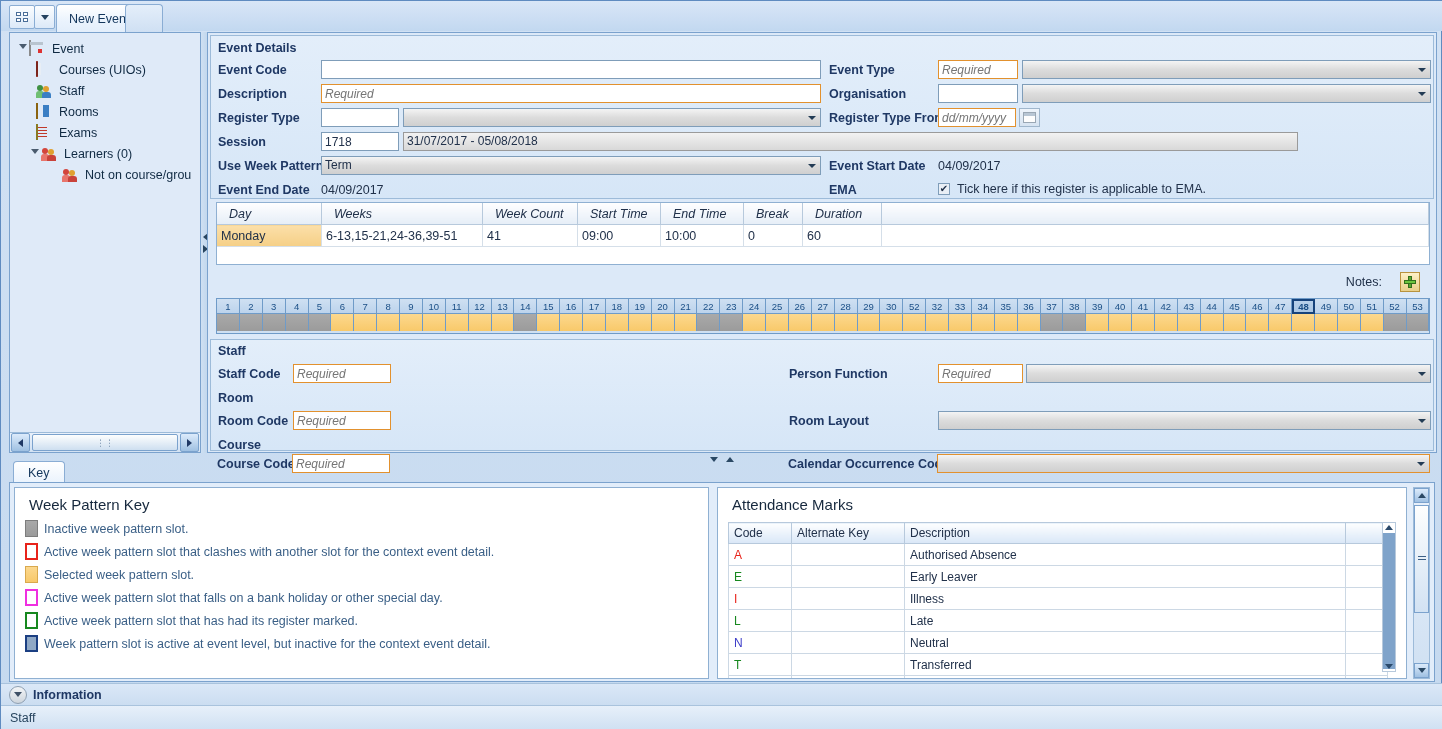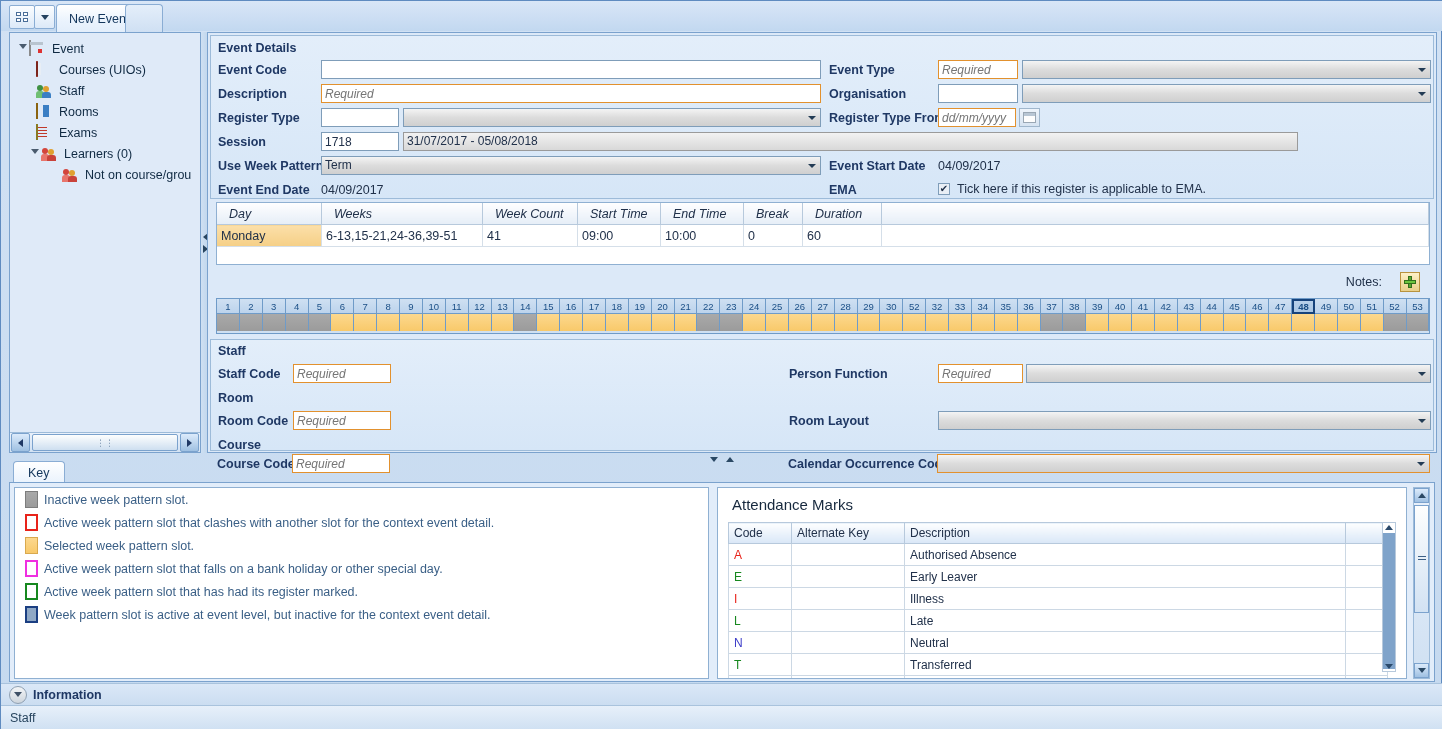--- a/index.html
+++ b/index.html
@@ -692,20 +692,21 @@
     <i class="hs-u"></i>
   </div>
 
   <div class="keytab">
     <span>Key</span>
   </div>
 
   <div class="keybody">
 
     <div class="whitebox kleft">
+      <div class="ktitle">Week Pattern Key</div>
       <div id="wpkList">
           <div class="krow">
             <span class="swatch sw-inactive"></span>
             <span>Inactive week pattern slot.</span>
           </div>
           <div class="krow">
             <span class="swatch sw-clash"></span>
             <span>Active week pattern slot that clashes with another slot for the context event detail.</span>
           </div>
           <div class="krow">

